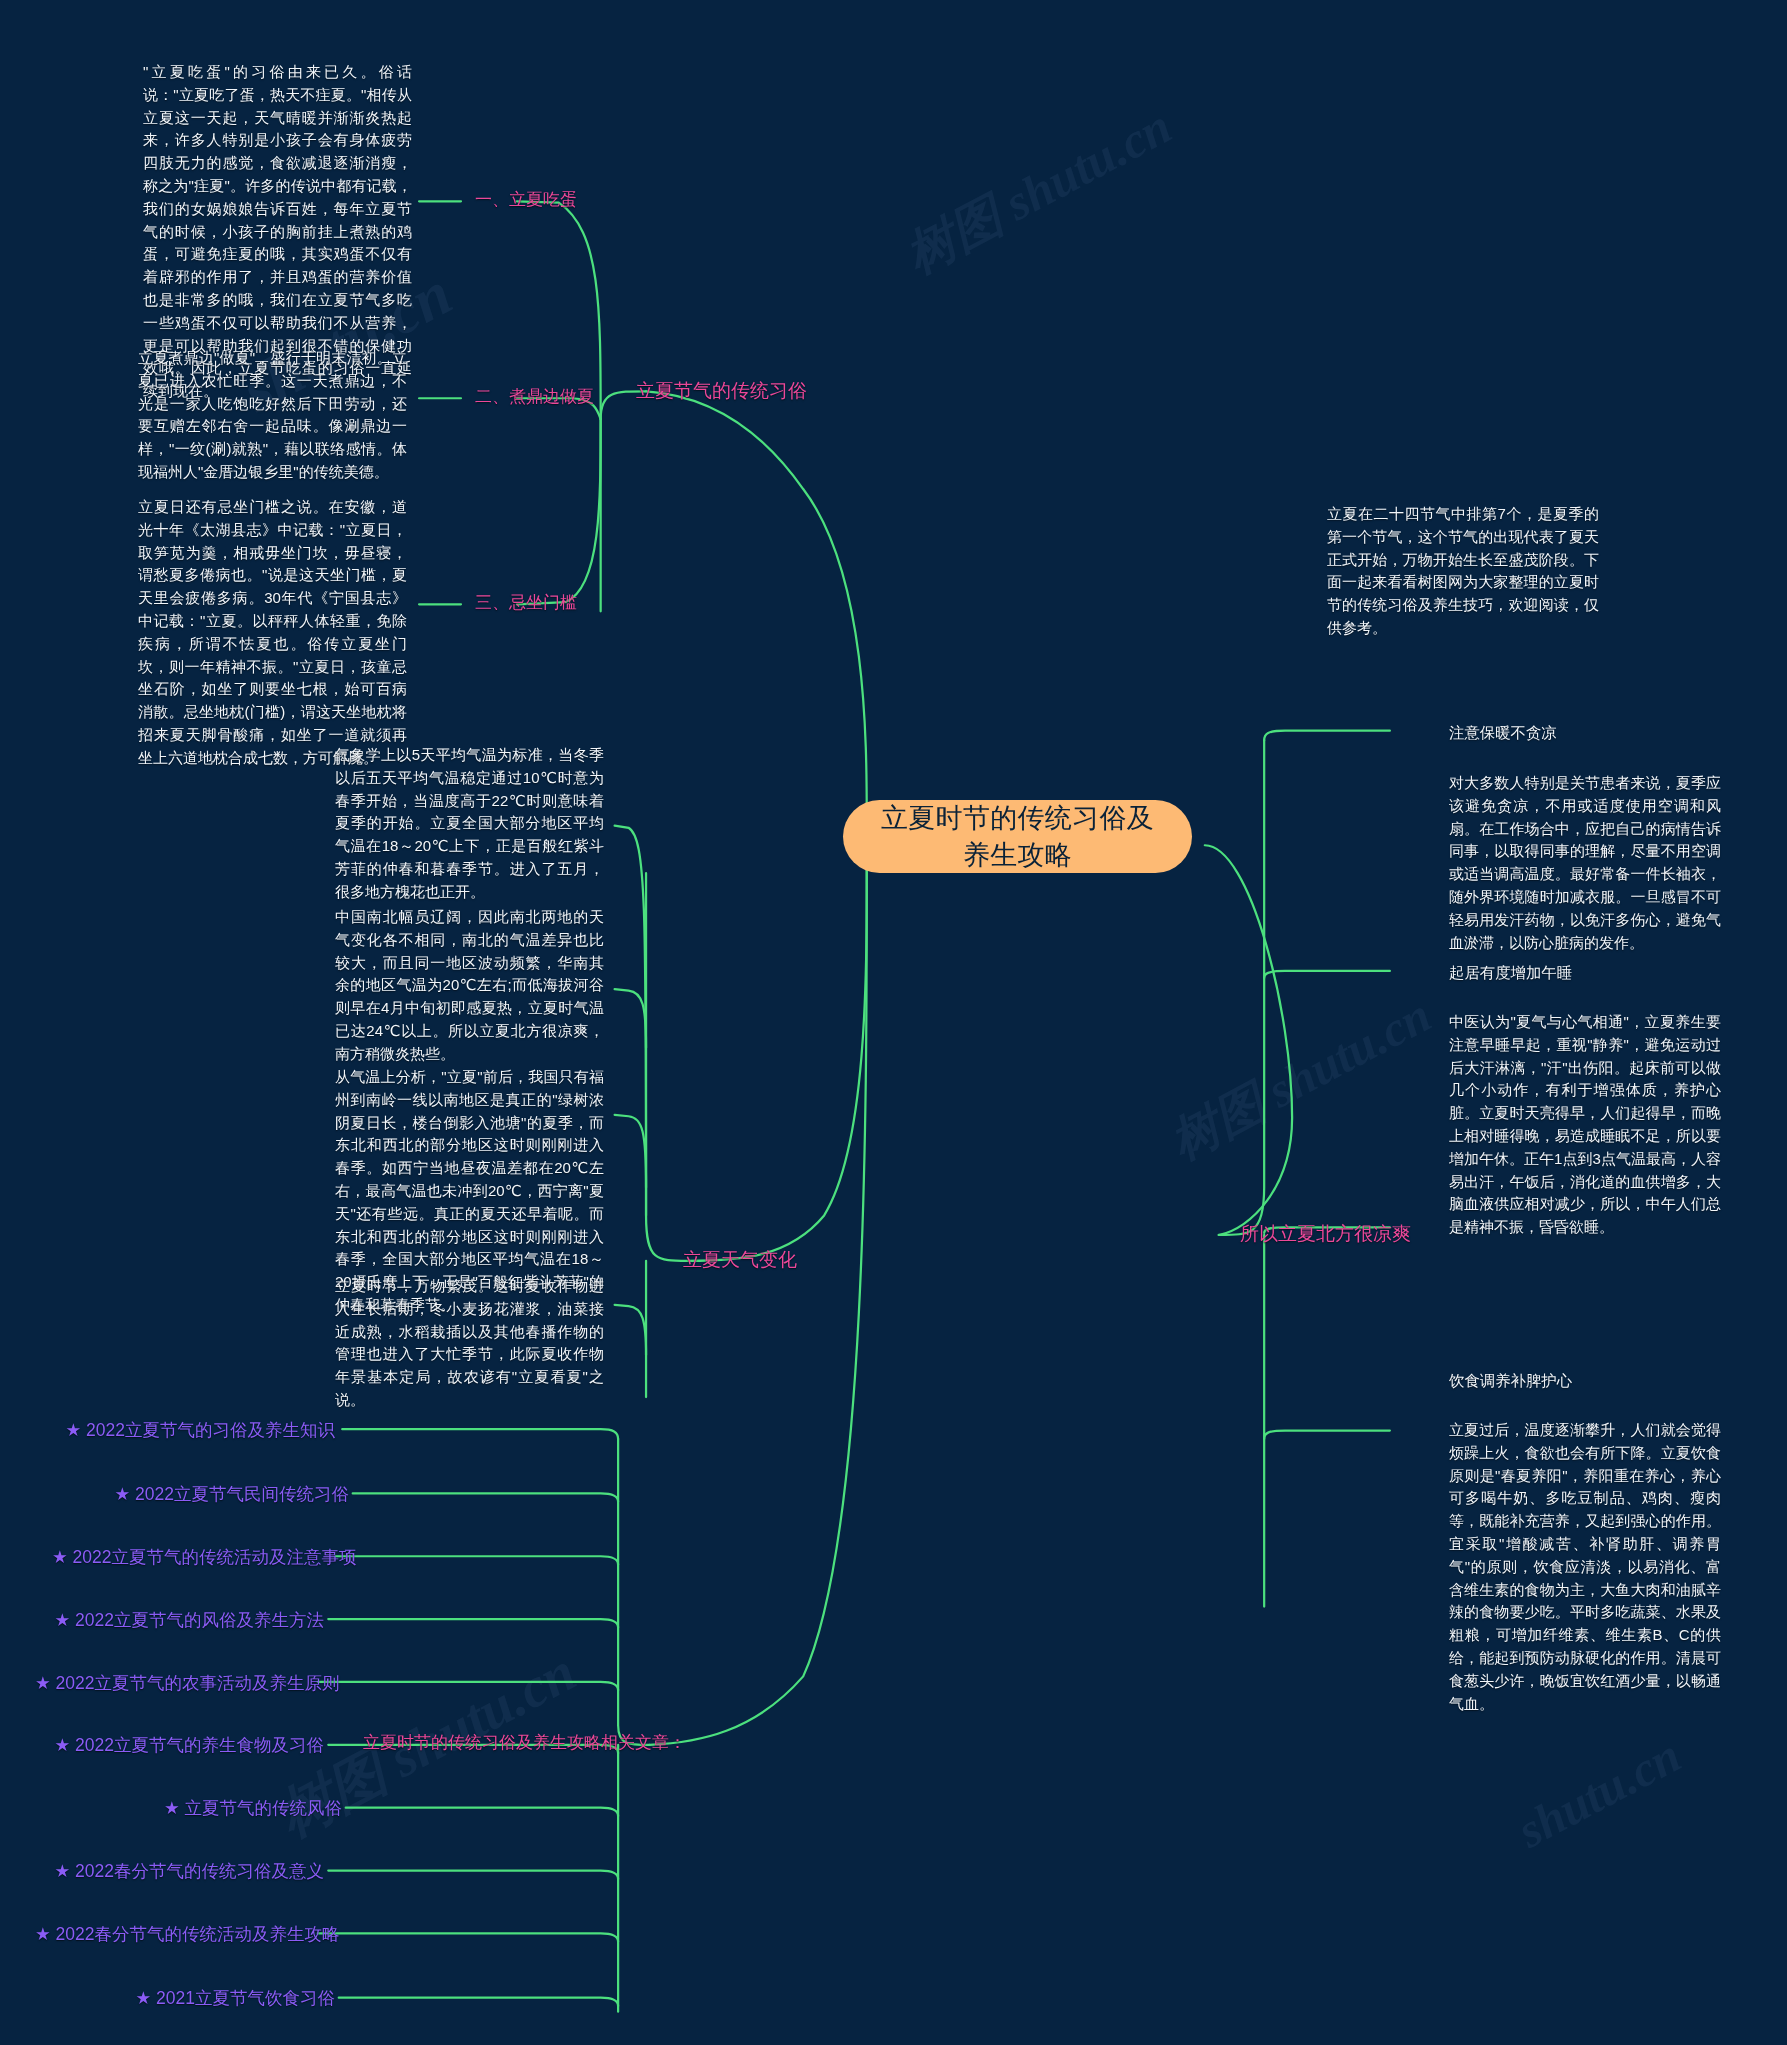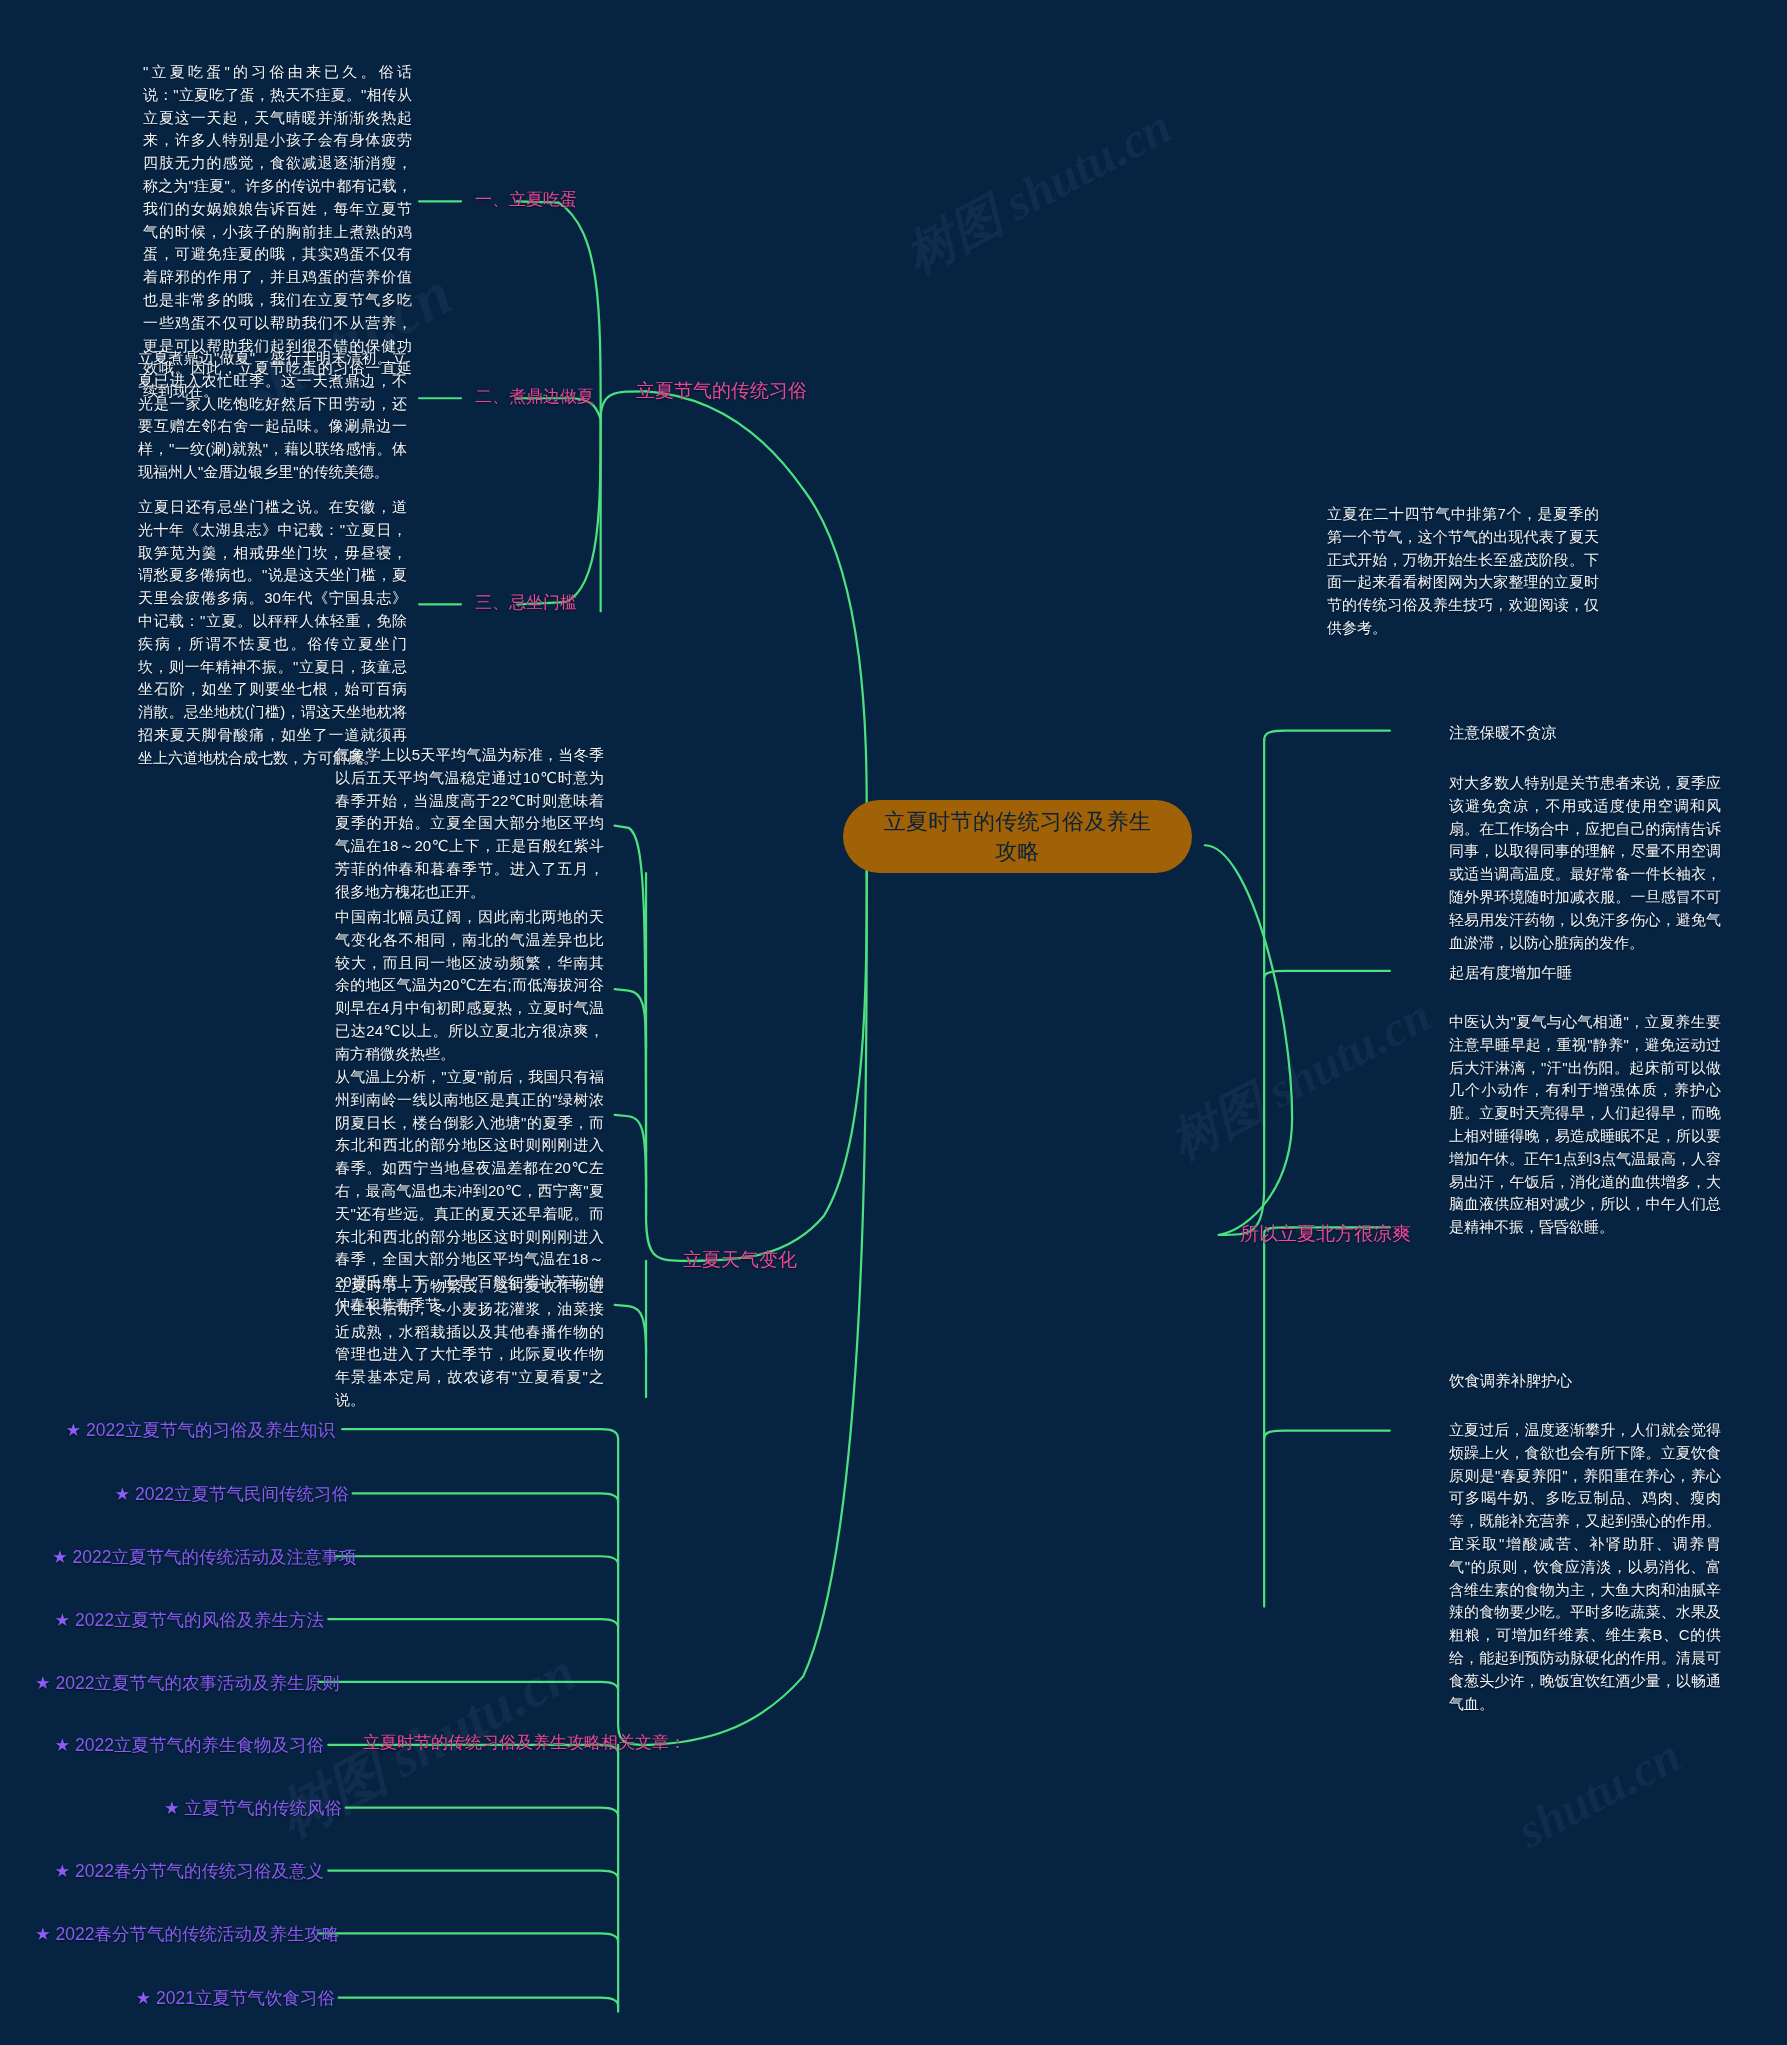--- a/index.html
+++ b/index.html
@@ -31,28 +31,28 @@
   }
   svg.links {
     position: absolute;
     left: 0; top: 0;
     width: 1788px; height: 2046px;
     pointer-events: none;
   }
   
   .root-node {
     position: absolute;
-    background: #a16207;
+    background: #fdba74;
     color: #0a2238;
     border-radius: 49px;
     display: flex;
     align-items: center;
     justify-content: center;
     text-align: center;
-    font-size: 22px;
+    font-size: 27px;
     line-height: 1.35;
     padding: 12.6px 31px;
     letter-spacing: 0.3px;
   }
   
   .node-label {
     position: absolute;
     color: #ec4899;
     font-size: 19px;
     line-height: 1.3;

